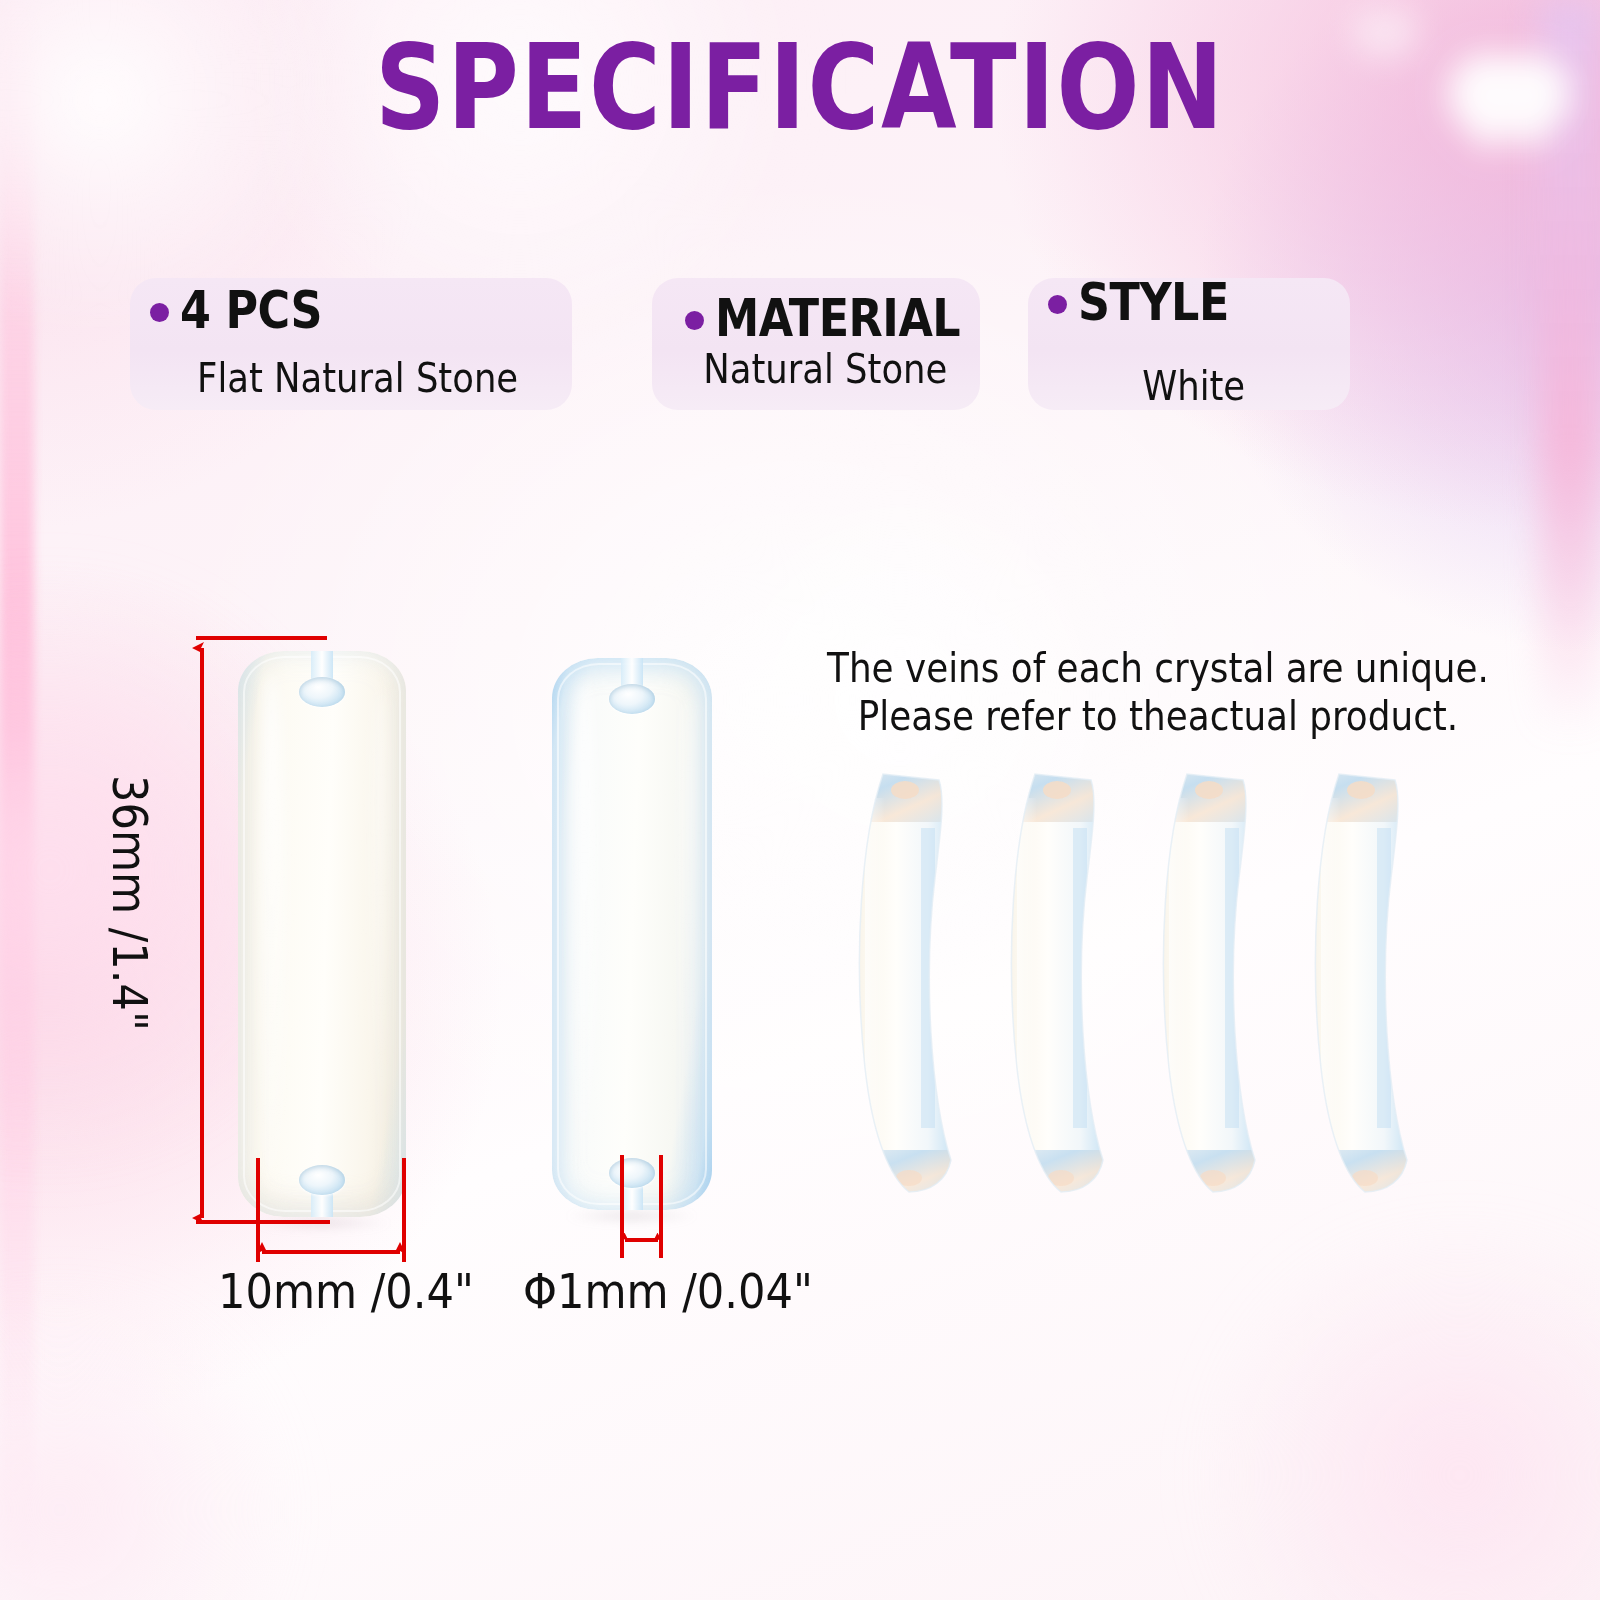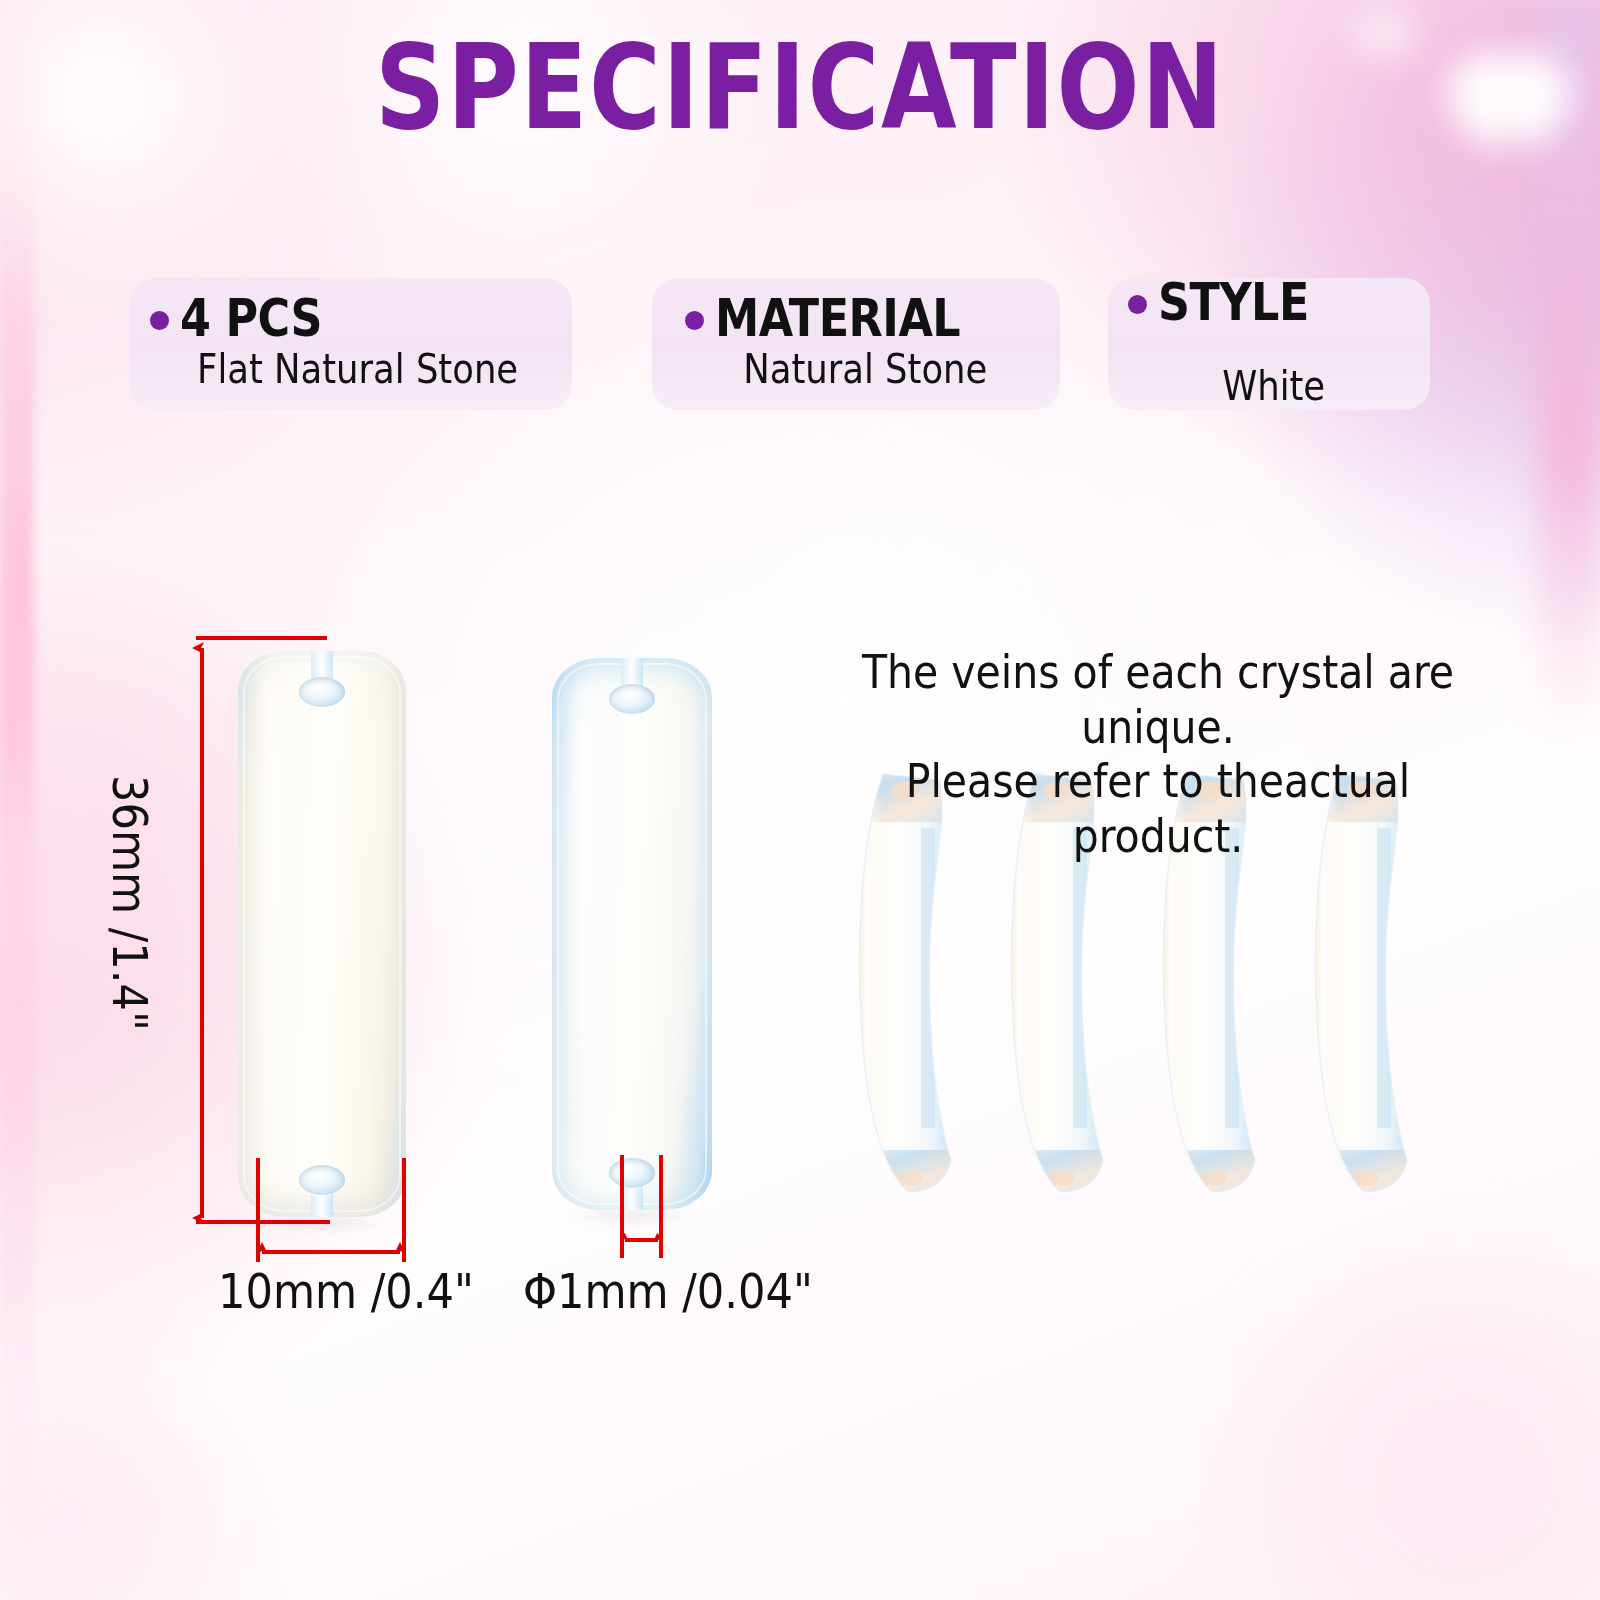--- a/index.html
+++ b/index.html
@@ -51,30 +51,30 @@
   .dot{width:19px;height:19px;border-radius:50%;background:#7B1FA2;flex:none;
     margin-top:4px;}
   .pill-label{font-size:52px;font-weight:700;color:#111;line-height:1.02;
     letter-spacing:-.5px;
     font-family:"Liberation Sans Narrow","DejaVu Sans Condensed","Liberation Sans",sans-serif;
     transform:scaleX(.95);transform-origin:0 50%;white-space:nowrap;}
   .pill-sub{font-size:41px;color:#111;line-height:1.05;margin-top:3px;
     text-align:center;white-space:nowrap;
     font-family:"Liberation Sans Narrow","DejaVu Sans Condensed","Liberation Sans",sans-serif;
     transform:scaleX(.96);transform-origin:50% 50%;}
-  #pill-0{width:442px;margin-right:80px;}
-  #pill-1{width:408px;margin-right:48px;padding-left:33px;}
+  #pill-0{width:442px;margin-right:80px;justify-content:space-between;}
+  #pill-1{width:328px;margin-right:48px;padding-left:33px;}
   #pill-2{width:322px;gap:32px;}
   #pill-0 .pill-sub{padding-left:20px;}
   #pill-1 .pill-sub{padding-left:12px;}
   #pill-2 .pill-sub{padding-left:16px;}
 
   
   #note{position:absolute;left:808px;top:645px;width:700px;z-index:5;
-    text-align:center;font-size:47px;line-height:1.16;color:#111;
+    text-align:center;font-size:41px;line-height:1.16;color:#111;
     font-family:"Liberation Sans Narrow","DejaVu Sans Condensed","Liberation Sans",sans-serif;}
   #note div{transform:scaleX(.97);}
 
   
   .flat-wrap{position:absolute;z-index:4;}
   #stone-a{left:238px;top:651px;width:168px;height:566px;}
   #stone-b{left:552px;top:658px;width:160px;height:552px;}
 
   .flat{position:absolute;inset:0;border-radius:46px/40px;overflow:hidden;}
   #stone-a .flat{

